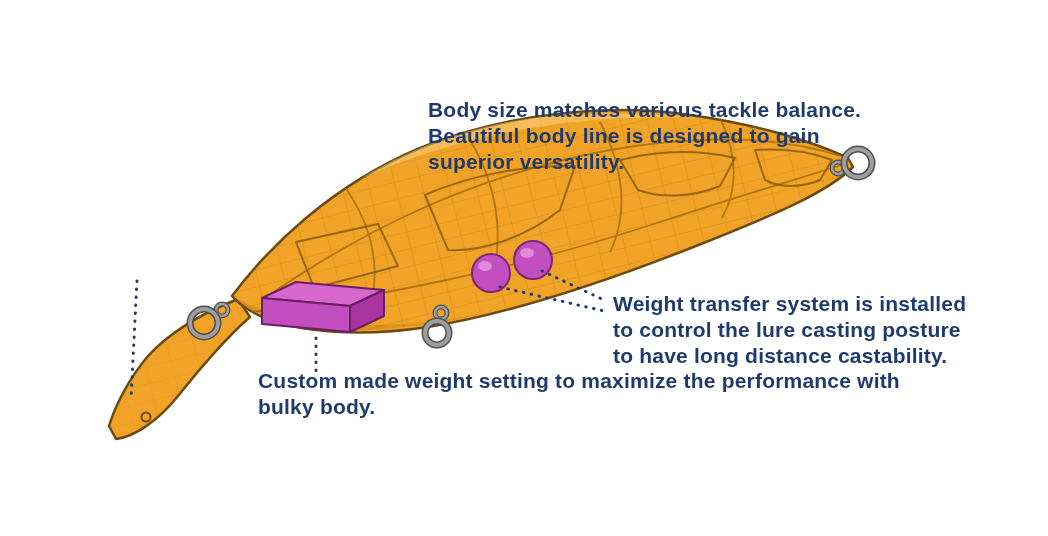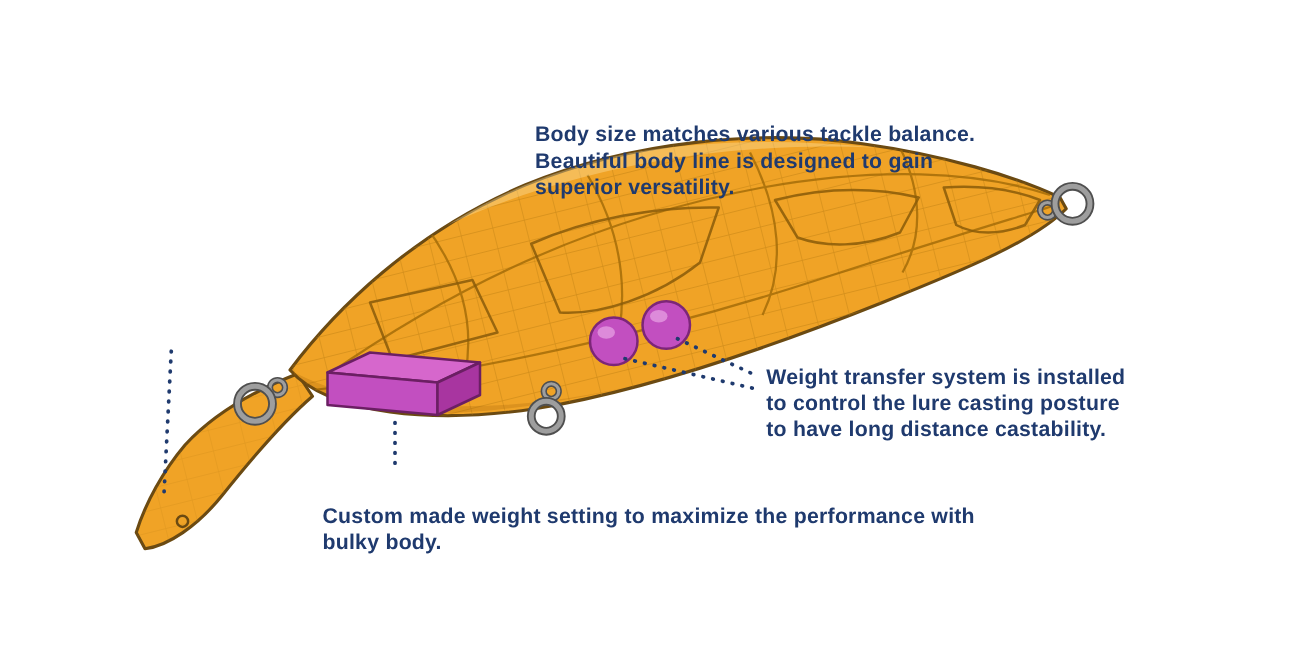--- a/index.html
+++ b/index.html
@@ -16,30 +16,30 @@
     overflow: hidden;
   }
   .stage svg {
     position: absolute;
     left: 0;
     top: 0;
   }
   .note {
     position: absolute;
     font-weight: bold;
-    font-size: 17px;
+    font-size: 21px;
     line-height: 1.24;
     letter-spacing: 0.2px;
     color: var(--text, #1f3a6e);
     white-space: pre-line;
   }
   .note-lip            { left: 30px;  top: 162px; width: 330px; }
   .note-body           { left: 428px; top: 97px;  width: 480px; }
   .note-weight-transfer{ left: 613px; top: 291px; width: 430px; }
-  .note-custom-weight  { left: 258px; top: 402px; width: 740px; }
+  .note-custom-weight  { left: 258px; top: 368px; width: 740px; }
   .leader {
     stroke: var(--text, #1f3a6e);
     stroke-width: 3;
     stroke-linecap: round;
     stroke-dasharray: 0.5 7.5;
     fill: none;
   }
 </style>
 </head>
 <body>

